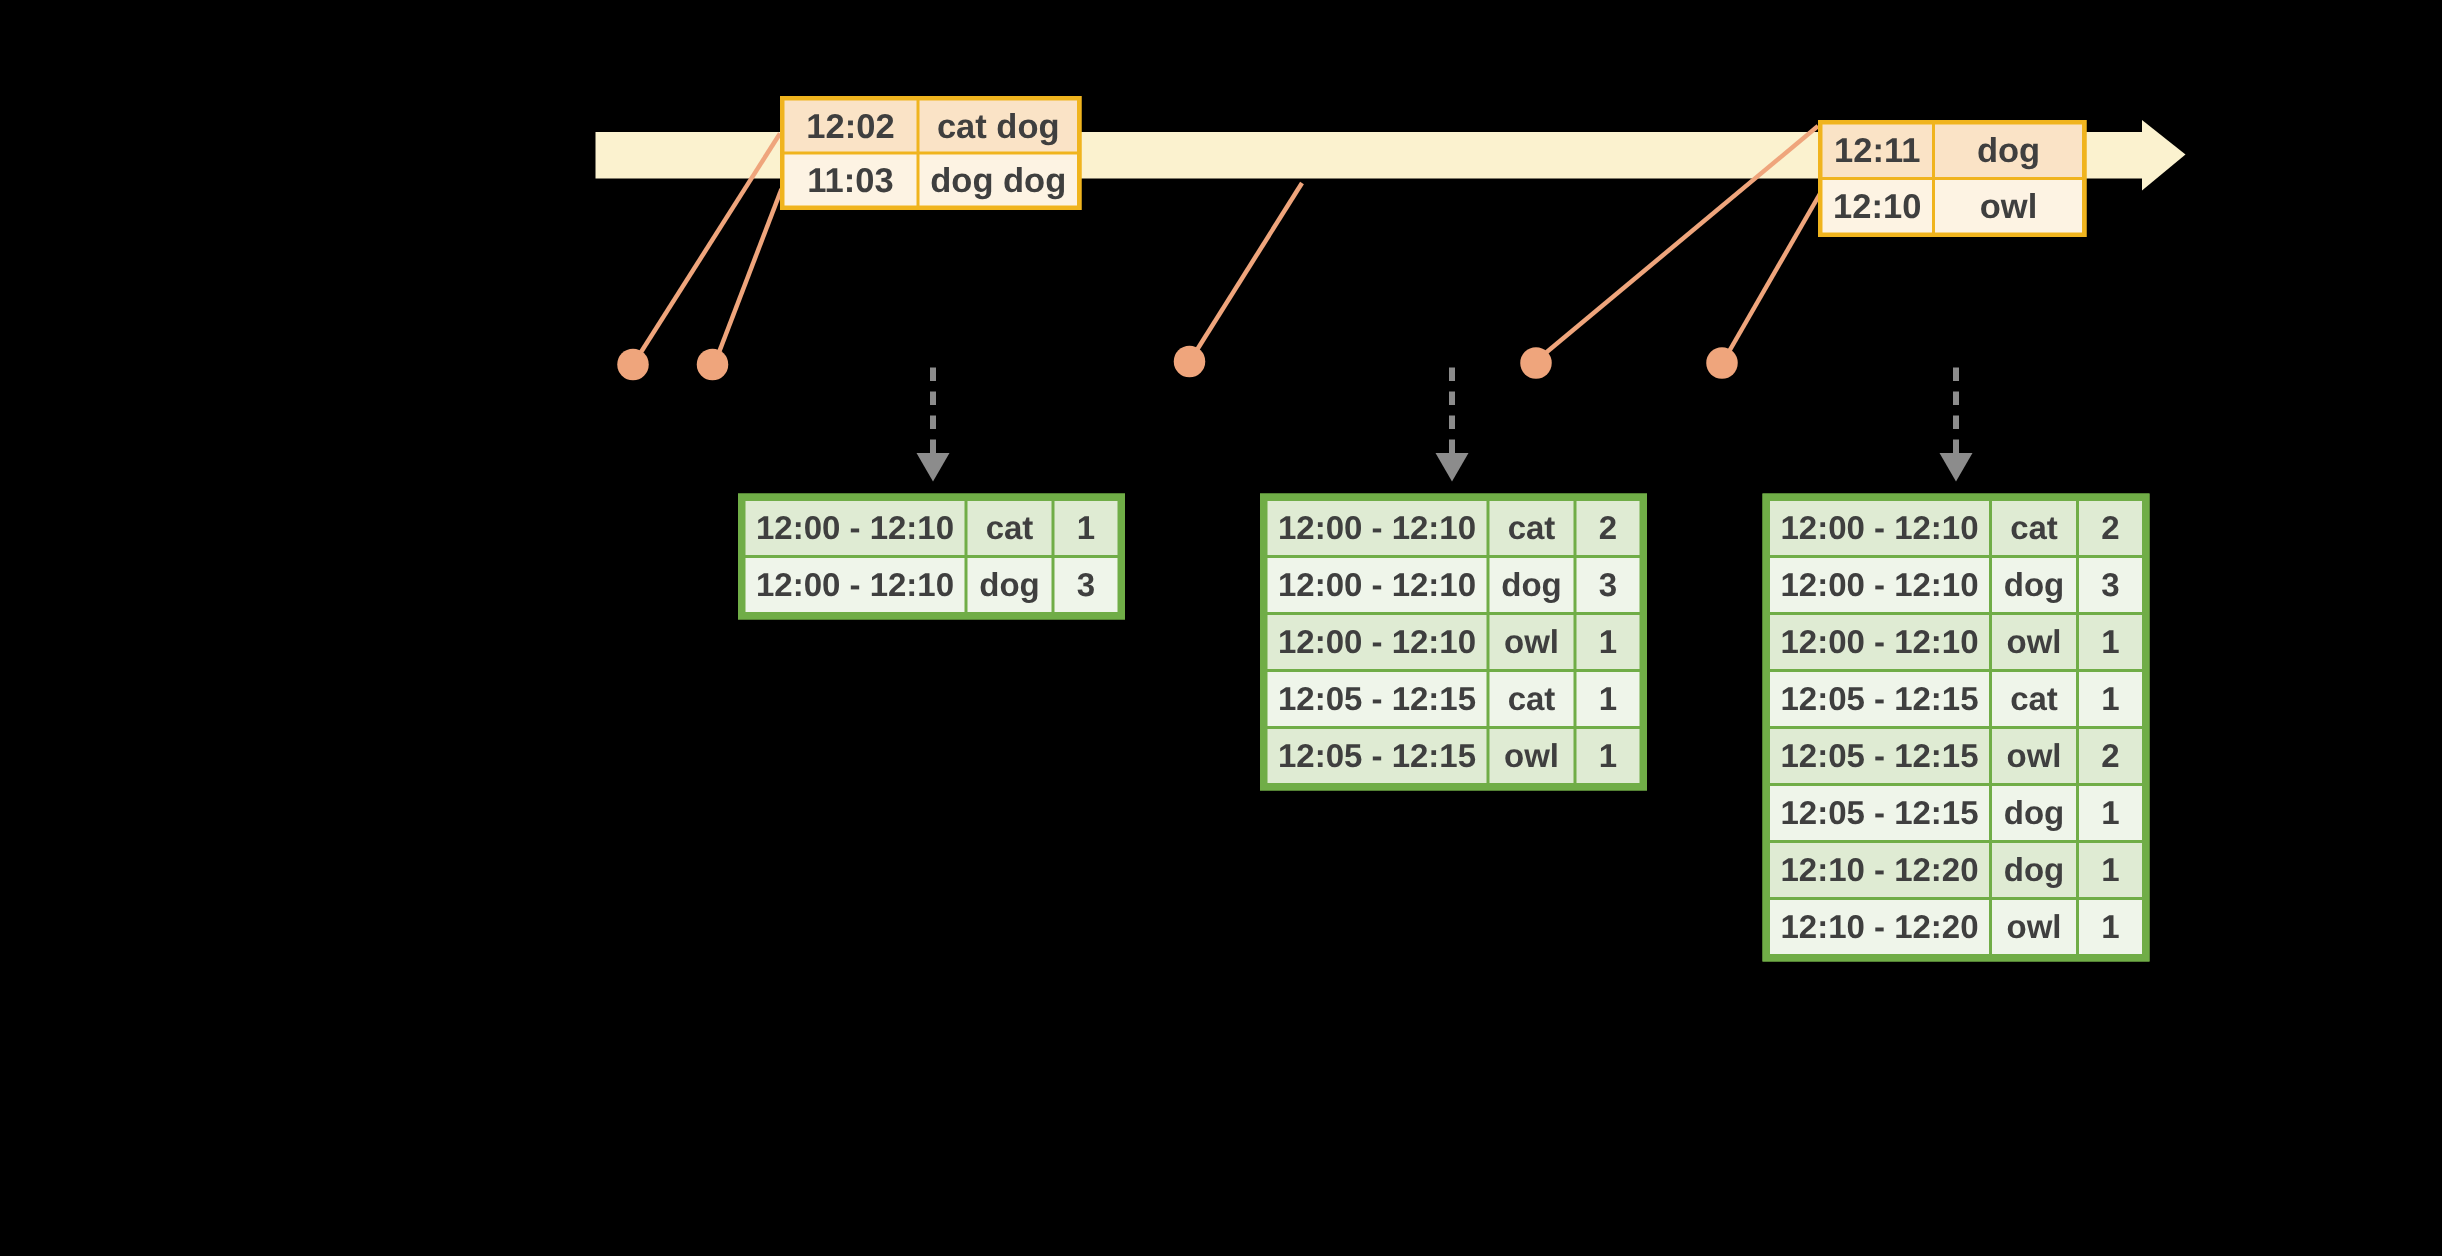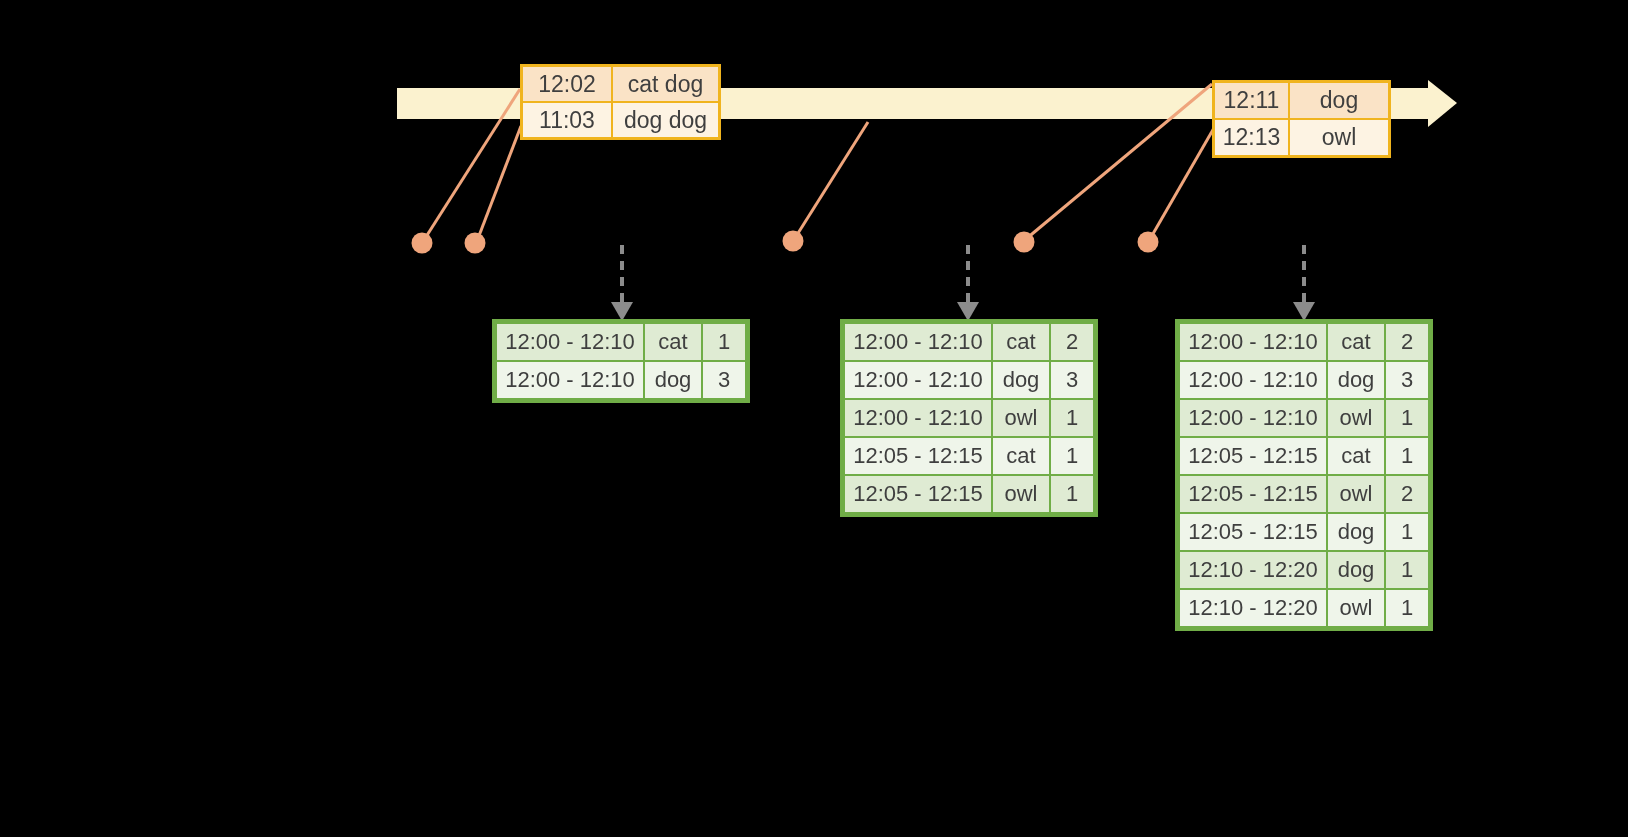--- a/index.html
+++ b/index.html
@@ -1,31 +1,31 @@
 <!DOCTYPE html>
 <html style="--c-band: #FBF2CF; --c-gold: #F0B41E; --c-fill-dark: #FAE3C6; --c-fill-light: #FDF3E3; --c-marker: #EFA57C; --c-gray: #8C8C8C; --c-green: #70AD47; --c-row-green: #DFEBD3; --c-row-white: #EFF5EA; --c-text: #3F3F3F;"><head>
 <meta charset="utf-8">
 <style>
   html,body{margin:0;padding:0;background:#000;}
   #canvas{position:relative;width:1628px;height:837px;background:#000;overflow:hidden;
-          font-family:"Liberation Sans",sans-serif;color:var(--c-text,#3F3F3F);}
+          font-family:"Liberation Sans",sans-serif;color:var(--c-text,#3F3F3F);font-weight:bold;}
   #overlay{position:absolute;left:0;top:0;z-index:1;pointer-events:none;}
 
   
   .ebox{position:absolute;z-index:2;display:grid;gap:2px;
         border:3px solid var(--c-gold);background:var(--c-gold);}
   .ecell{display:flex;align-items:center;justify-content:center;
          font-size:23px;line-height:1;}
   .ecell.dark{background:var(--c-fill-dark);}
   .ecell.light{background:var(--c-fill-light);}
 
   
   .rtable{position:absolute;z-index:2;display:grid;gap:2px;
           grid-template-columns:146px 56px 42px;grid-auto-rows:36px;
-          border:5px solid var(--c-green);background:var(--c-green);}
+          border:5px solid var(--c-green);background:var(--c-green);margin-top:10px;}
   .cell{display:flex;align-items:center;justify-content:center;font-size:22px;line-height:1;}
   .cell.g{background:var(--c-row-green);}
   .cell.w{background:var(--c-row-white);}
 </style>
 </head>
 <body>
 
 <div id="canvas">
 
   <svg id="overlay" width="1628" height="837" viewBox="0 0 1628 837">
@@ -56,21 +56,21 @@
     <div class="ecell dark">12:02</div>
     <div class="ecell dark">cat dog</div>
     <div class="ecell light">11:03</div>
     <div class="ecell light">dog dog</div>
   </div>
 
 
   <div class="ebox" style="left:1212px;top:80px;grid-template-columns:73px 98px;grid-auto-rows:35px">
     <div class="ecell dark">12:11</div>
     <div class="ecell dark">dog</div>
-    <div class="ecell light">12:13</div>
+    <div class="ecell light">12:10</div>
     <div class="ecell light">owl</div>
   </div>
 
   <div class="rtable" style="left:492px;top:319px">
     <div class="cell g">12:00 - 12:10</div>
     <div class="cell g">cat</div>
     <div class="cell g">1</div>
     <div class="cell w">12:00 - 12:10</div>
     <div class="cell w">dog</div>
     <div class="cell w">3</div>

